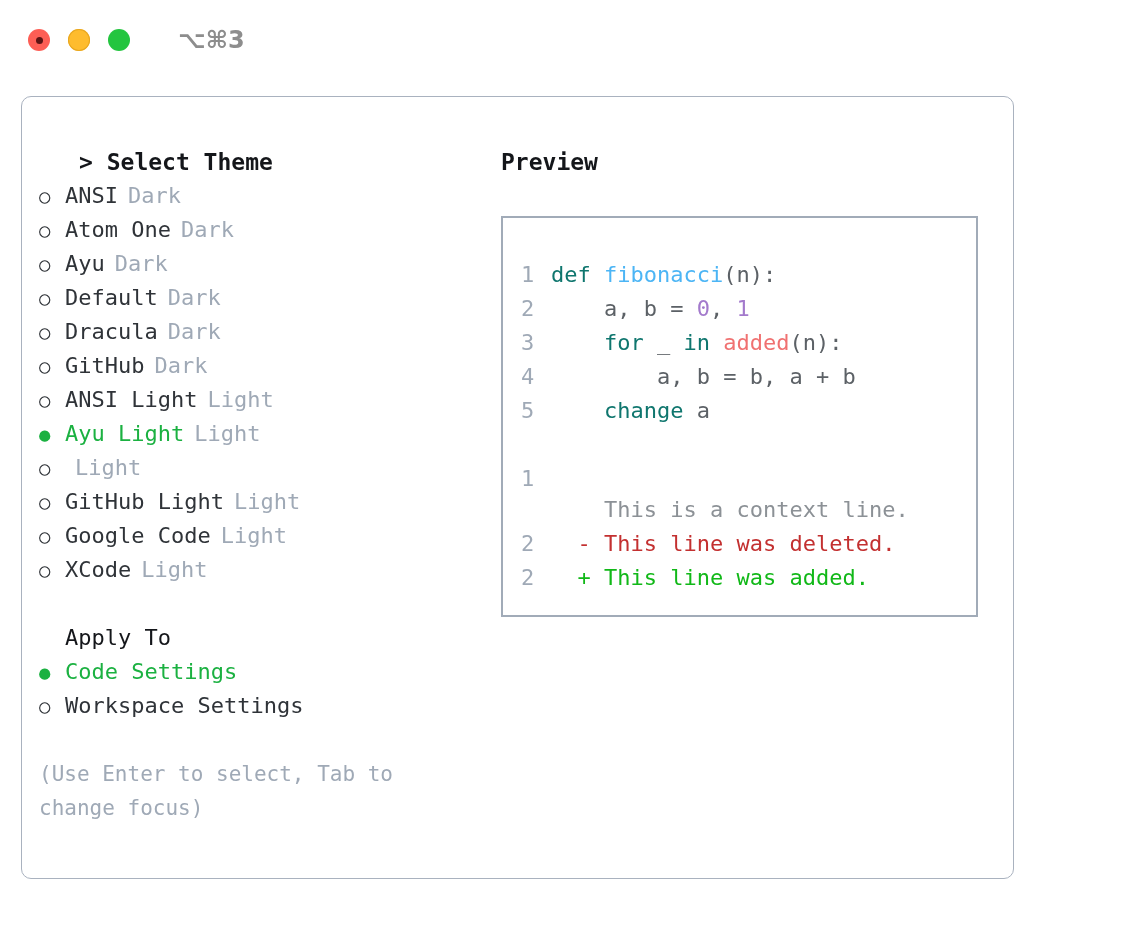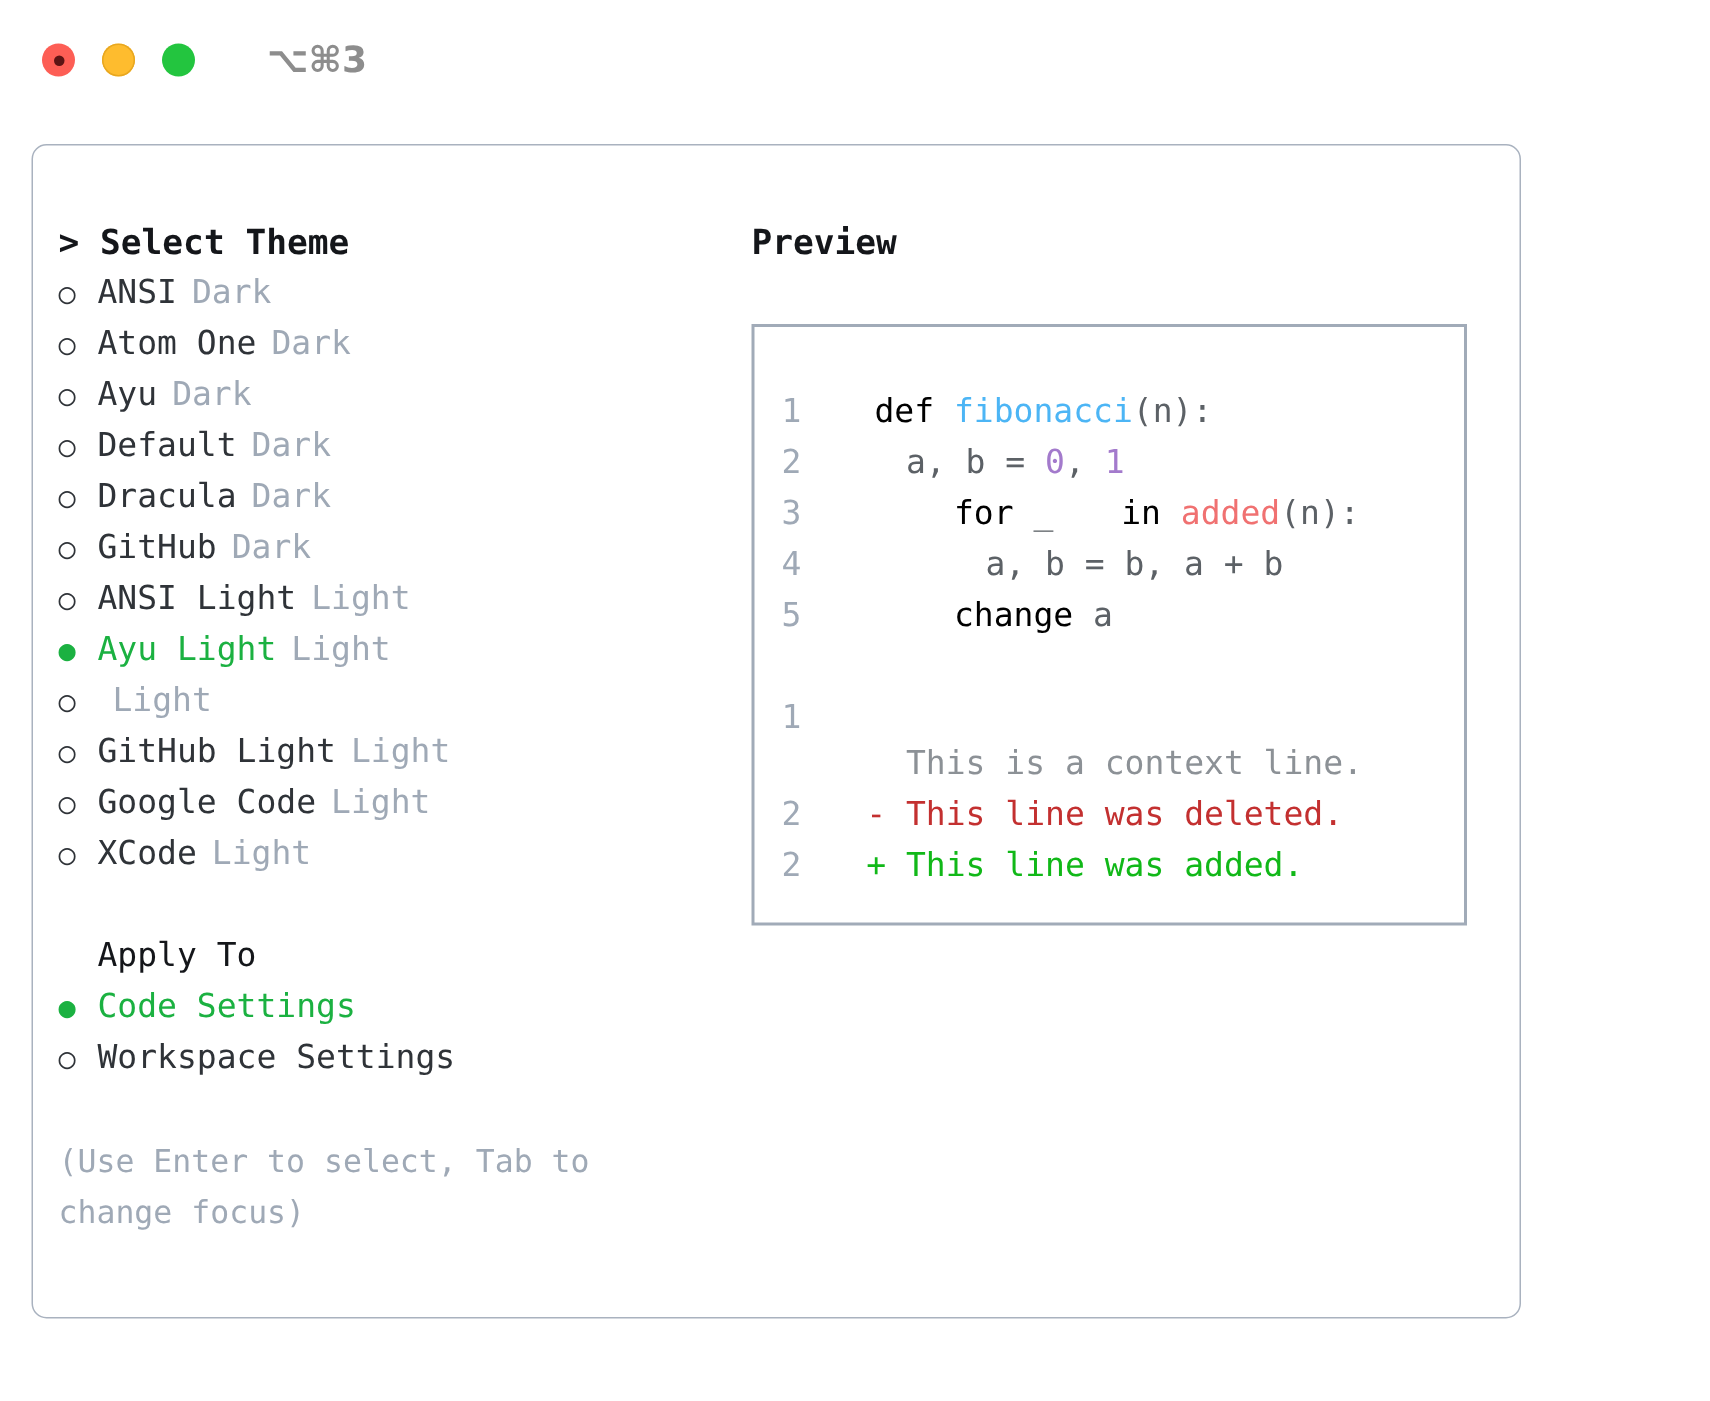--- a/index.html
+++ b/index.html
@@ -89,20 +89,21 @@
     top: 48px;
     width: 440px;
   }
 
   #select-theme-heading {
     font-size: 23px;
     font-weight: bold;
     color: #14161a;
     line-height: 34px;
     white-space: pre;
+    margin-left: 40px;
   }
 
   .opt-row {
     display: flex;
     align-items: baseline;
     line-height: 34px;
     font-size: 22px;
     white-space: pre;
   }
   .opt-marker {
@@ -166,21 +167,21 @@
     white-space: pre;
   }
   .ln {
     width: 30px;
     flex: 0 0 30px;
     color: #9fa9b6;
     text-align: left;
   }
   .code-text { color: #5c6166; }
 
-  .tok-kw   { color: #000000; margin-left: 32px; }
+  .tok-kw   { color: #0f766e; }
   .tok-fn   { color: #4cb5f5; }
   .tok-num  { color: #a37acc; }
   .tok-bi   { color: #f07171; }
   .tok-plain{ color: #5c6166; }
 
   .code-gap { height: 34px; }
 
   .diff-ctx { color: #8c9196; margin-top: 31px; }
   .diff-del { color: #c33030; }
   .diff-add { color: #11b818; }

